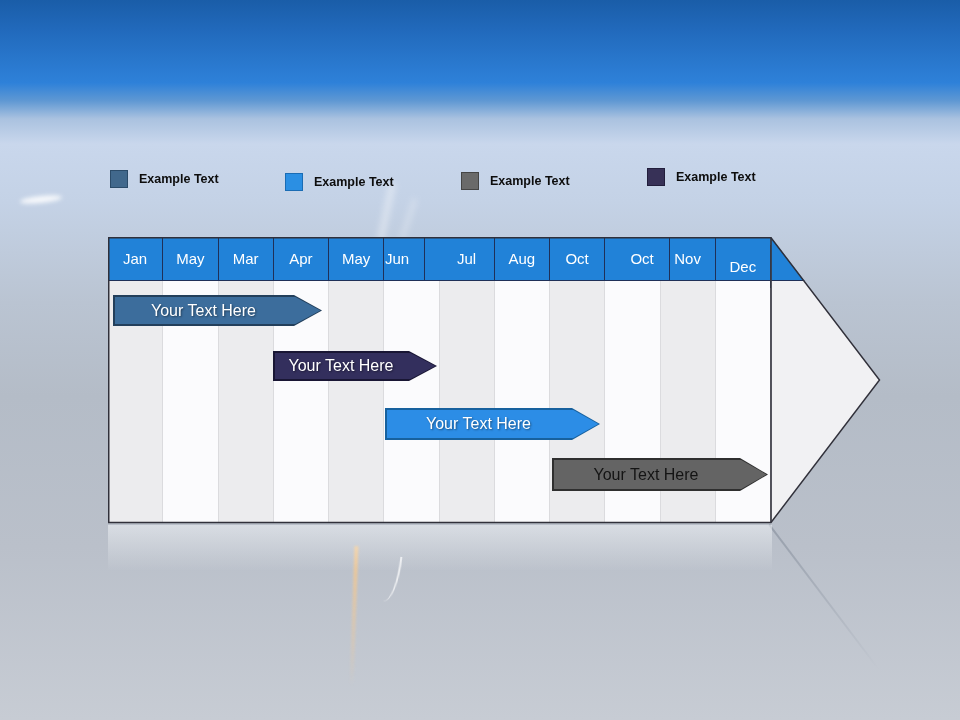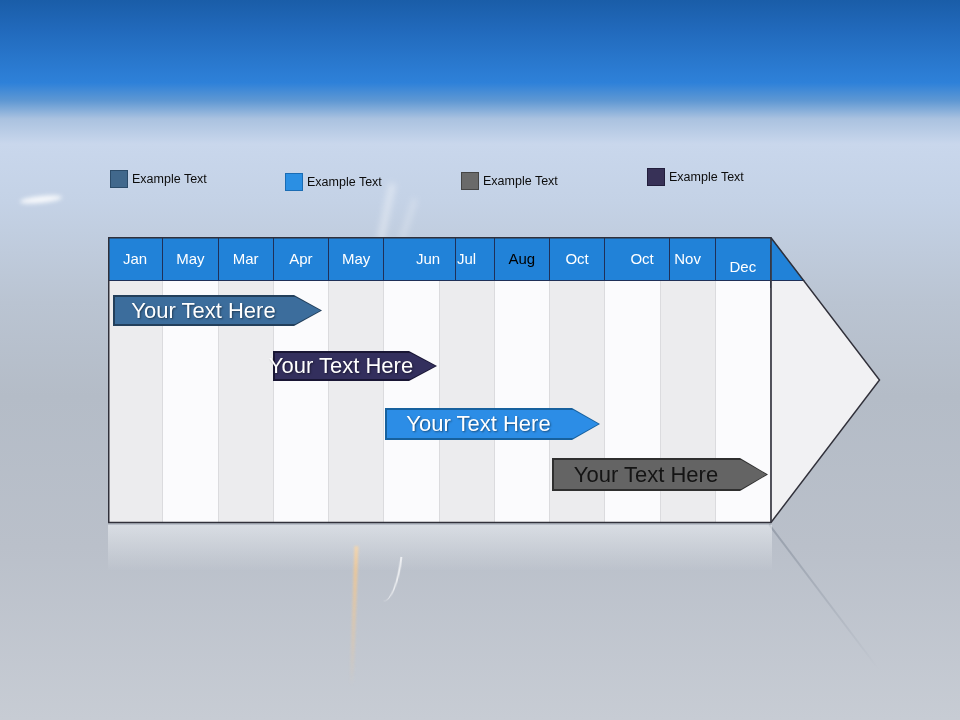--- a/index.html
+++ b/index.html
@@ -21,41 +21,41 @@
   .tip-reflect{left:770px;top:524px;width:182px;height:1.5px;background:linear-gradient(90deg,rgba(110,120,135,.45),rgba(110,120,135,0));transform-origin:0 0;transform:rotate(52.9deg);}
 
   
   .title{position:absolute;left:68px;top:60px;font-size:30px;color:#ffffff;letter-spacing:-.3px;white-space:nowrap;}
   .title .b{font-weight:700;}
   .title .l{font-weight:400;}
 
   
   .legend-item{position:absolute;display:flex;align-items:center;}
   .legend-swatch{width:18px;height:18px;box-sizing:border-box;border:1.5px solid #333;flex:none;}
-  .legend-label{margin-left:4px;font-size:12.5px;font-weight:400;color:#0d0d0d;white-space:nowrap;}
+  .legend-label{margin-left:11px;font-size:12.5px;font-weight:700;color:#0d0d0d;white-space:nowrap;}
 
   
   .timeline{position:absolute;left:108px;top:237px;width:773px;height:231px;}
   .tl-clip{position:absolute;left:0;top:0;width:773px;height:286px;background:#f1f1f3;
     clip-path:polygon(0 0, 663px 0, 772px 143px, 663px 286px, 0 286px);}
   .col{position:absolute;top:0;height:100%;box-sizing:border-box;border-right:1px solid #dbdbde;}
   .col.odd{background:#ececee;}
   .col.even{background:#fbfbfd;}
   .tl-header{position:absolute;left:0;top:0;width:100%;height:44px;background:#2182d8;box-sizing:border-box;border-bottom:1.5px solid #1f3058;}
   .hcell{position:absolute;top:0;height:100%;box-sizing:border-box;border-right:1.5px solid #1f3058;
     display:flex;align-items:center;justify-content:center;color:#ffffff;font-size:15px;}
   .tl-divider{position:absolute;left:662px;top:0;width:1.5px;height:286px;background:#383842;opacity:.85;}
   .tl-outline{position:absolute;left:0;top:0;pointer-events:none;}
 
   
   .bar{position:absolute;}
   .bar .shape-outer{position:absolute;inset:0;clip-path:polygon(0 0, calc(100% - 28px) 0, 100% 50%, calc(100% - 28px) 100%, 0 100%);}
   .bar .shape-inner{position:absolute;inset:1.6px;clip-path:polygon(0 0, calc(100% - 26px) 0, 100% 50%, calc(100% - 26px) 100%, 0 100%);}
   .bar .bar-label{position:absolute;top:0;bottom:0;left:0;right:28px;display:flex;align-items:center;justify-content:center;
-    font-size:22px;white-space:nowrap;}
+    font-size:16px;white-space:nowrap;}
   .bar .bar-label.shadow{text-shadow:1px 1px 2px rgba(0,0,0,.45);}
 
   
   .reflection{position:absolute;left:108px;top:525px;width:664px;height:46px;
     background:linear-gradient(180deg,rgba(242,245,248,.55),rgba(242,245,248,0));}
 </style>
 </head>
 <body>
 
 <div class="slide">
@@ -100,23 +100,23 @@
           <div class="col even" style="left: 497.25px; width: 55.25px;"></div>
           <div class="col odd" style="left: 552.5px; width: 55.25px;"></div>
           <div class="col even" style="left: 607.75px; width: 55.25px;"></div>
         </div>
       <div class="tl-header" style="background: rgb(33, 130, 216);">
           <div class="hcell" style="left: 0px; width: 55.25px; color: rgb(255, 255, 255);">Jan</div>
           <div class="hcell" style="left: 55.25px; width: 55.25px; color: rgb(255, 255, 255);">May</div>
           <div class="hcell" style="left: 110.5px; width: 55.25px; color: rgb(255, 255, 255);">Mar</div>
           <div class="hcell" style="left: 165.75px; width: 55.25px; color: rgb(255, 255, 255);">Apr</div>
           <div class="hcell" style="left: 221px; width: 55.25px; color: rgb(255, 255, 255);">May</div>
-          <div class="hcell" style="left: 293px; width: 55.25px; color: rgb(255, 255, 255);">Jun</div>
+          <div class="hcell" style="left: 262px; width: 55.25px; color: rgb(255, 255, 255);">Jun</div>
           <div class="hcell" style="left: 331.5px; width: 55.25px; color: rgb(255, 255, 255); text-align: center;">Jul</div>
-          <div class="hcell" style="left: 386.75px; width: 55.25px; color: #000000;">Aug</div>
+          <div class="hcell" style="left: 386.75px; width: 55.25px; color: #ffffff;">Aug</div>
           <div class="hcell" style="left: 442px; width: 55.25px; color: rgb(255, 255, 255);">Oct</div>
           <div class="hcell" style="left: 507px; width: 55.25px; color: rgb(255, 255, 255);">Oct</div>
           <div class="hcell" style="left: 552.5px; width: 55.25px; color: rgb(255, 255, 255);">Nov</div>
           <div class="hcell" style="left: 607.75px; width: 55.25px; color: rgb(255, 255, 255); margin-top: 8px;">Dec</div>
         </div>
       <div class="tl-divider"></div>
     </div>
 
     <div>
         <div class="bar" style="left: 5px; top: 58px; width: 209px; height: 31px;">

